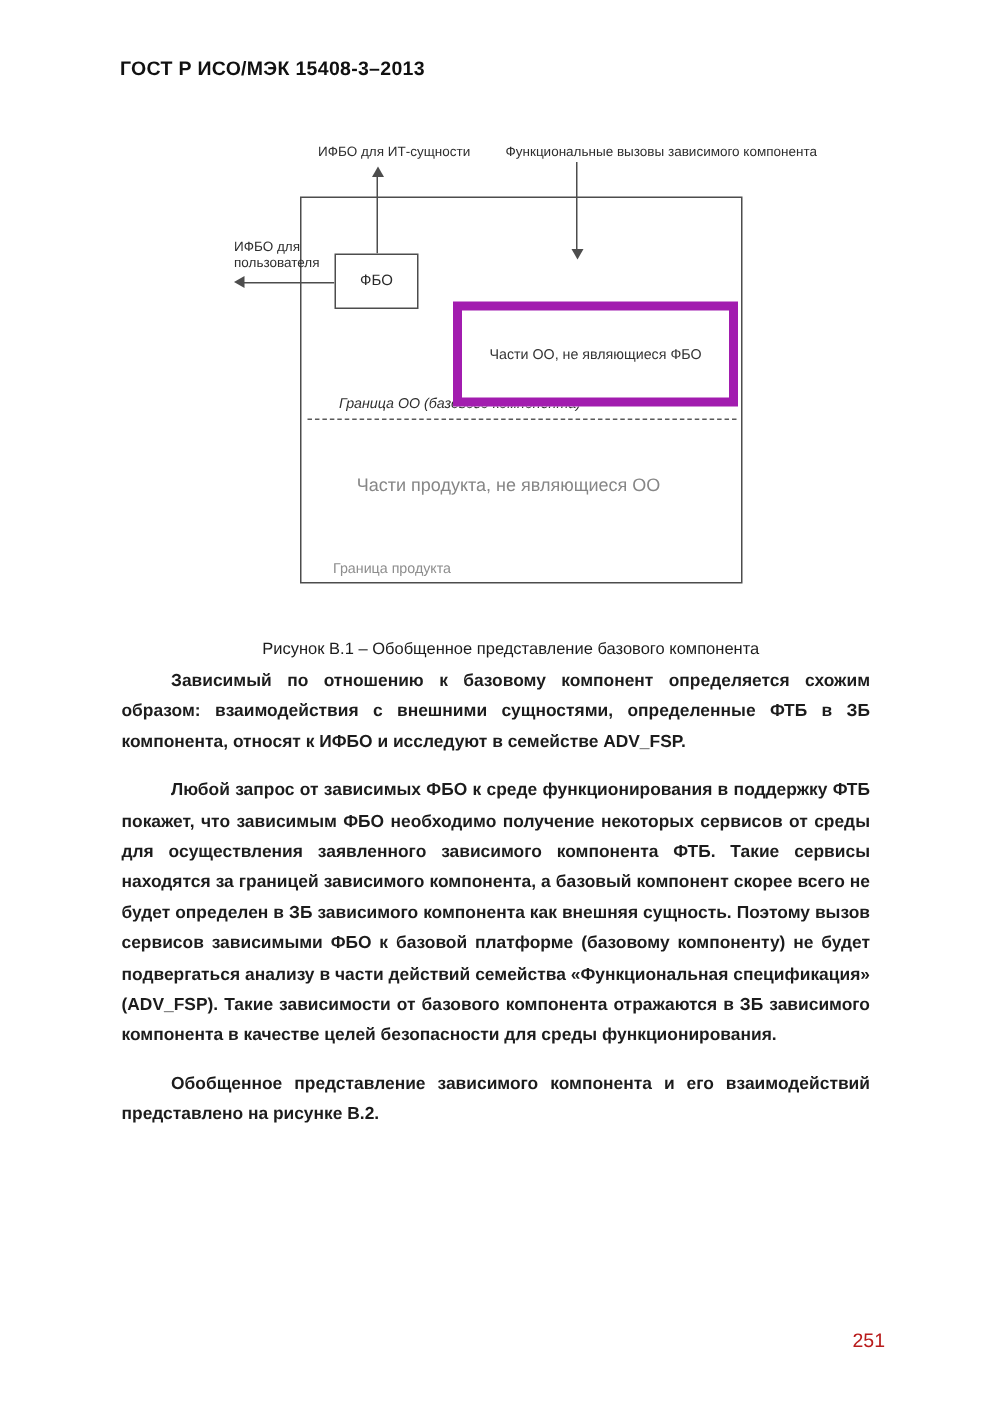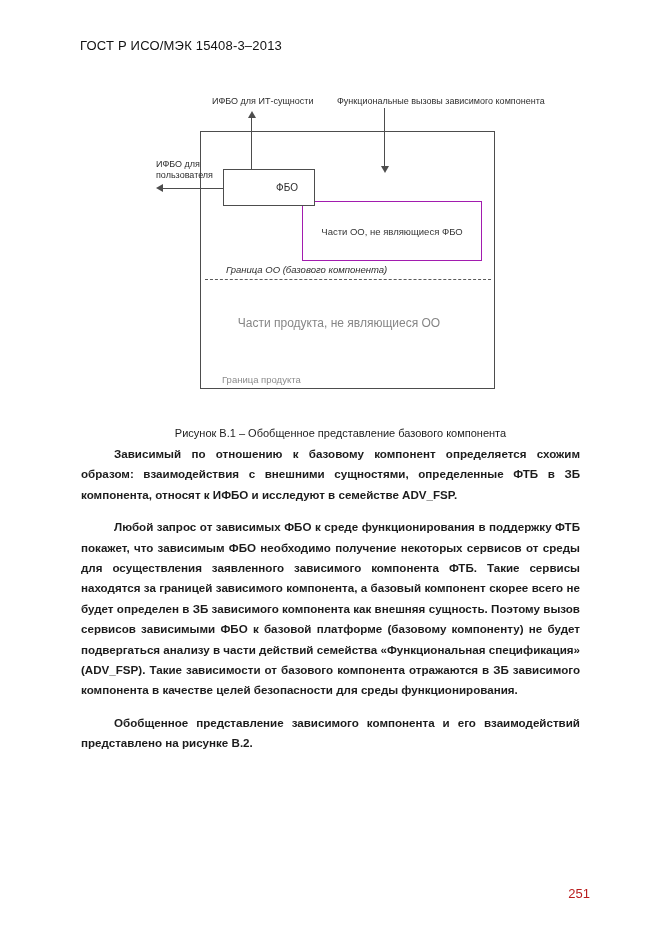--- a/index.html
+++ b/index.html
@@ -12,47 +12,47 @@
   .page {
     position: relative;
     width: 661px; height: 935px;
     background: #ffffff;
     overflow: hidden;
   }
   .doc-header {
     position: absolute;
     left: 80px; top: 38px;
     font-size: 13px;
-    font-weight: normal;
+    font-weight: bold;
     letter-spacing: 0.2px;
     color: #111;
   }
   
   .diagram { position: absolute; left: 0; top: 0; width: 661px; height: 420px; }
   .outer-box {
     position: absolute;
     left: 200px; top: 131px;
     width: 293px; height: 256px;
     border: 1px solid #4d4d4d;
     background: transparent;
   }
   .tsf-box {
     position: absolute;
     left: 223px; top: 169px;
     width: 54px; height: 35px;
     border: 1px solid #4d4d4d;
     background: #ffffff;
     display: flex; align-items: center; justify-content: center;
-    font-size: 10px; color: #2b2b2b; padding-left: 36px;
+    font-size: 10px; color: #2b2b2b;
   }
   .non-tsf-box {
     position: absolute;
     left: 302px; top: 201px;
     width: 178px; height: 58px;
-    border: 1px solid #a21caf;
+    border: 6px solid #a21caf;
     background: #ffffff;
     display: flex; align-items: center; justify-content: center;
     font-size: 9.5px; color: #333;
     text-align: right;
   }
   .lbl { position: absolute; font-size: 9px; color: #2e2e2e; line-height: 11px; }
   .lbl-ifbo-it { left: 212px; top: 96px; }
   .lbl-func-calls { left: 337px; top: 96px; }
   .lbl-ifbo-user { left: 136px; top: 159px; width: 62px; margin-left: 20px; }
   .lbl-oo-boundary { left: 226px; top: 264px; font-size: 9.5px; font-style: italic; }

